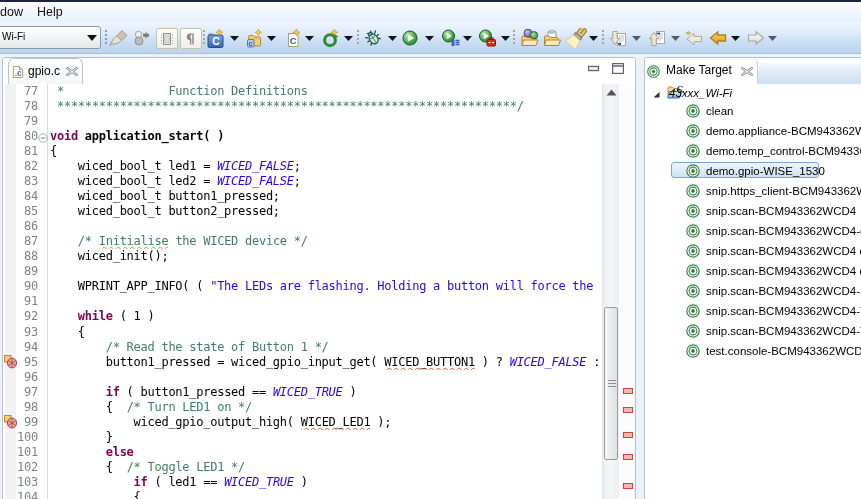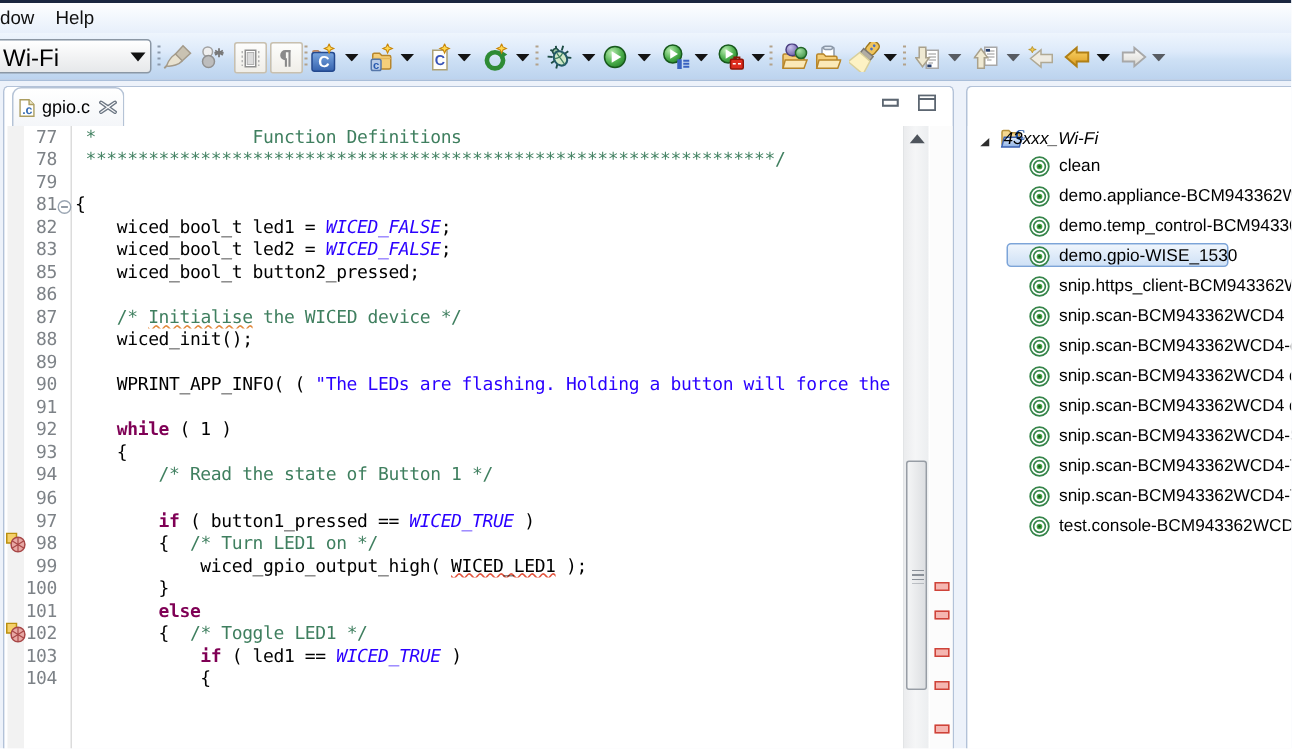--- a/index.html
+++ b/index.html
@@ -9,21 +9,21 @@
 
 #title-strip { position:absolute; left:0; top:0; width:861px; height:2px; background:#1b2740; }
 #menubar { position:absolute; left:0; top:2px; width:861px; height:20px; background:linear-gradient(#fdfeff,#e7effb);text-align:right; }
 .menu-item { position:absolute; top:3px; font-size:12.5px; color:#101010; }
 #toolbar { position:absolute; left:0; top:22px; width:861px; height:32px;
   background:linear-gradient(180deg,#eef5fd 0%,#ddeafa 40%,#cde0f5 58%,#bcd3ee 100%);
   border-bottom:1px solid #a9bed9; }
 #target-combo { position:absolute; left:-61px; top:4px; width:162px; height:23px;
   border:1px solid #8b97a4; border-radius:3px;
   background:linear-gradient(#ffffff,#f1f2f3 55%,#e6e8ea); }
-#combo-value { position:absolute; left:62px; top:4px; font-size:16px; color:#000; }
+#combo-value { position:absolute; left:62px; top:4px; font-size:10px; color:#000; }
 #combo-arrow { position:absolute; right:5px; top:8px; width:0; height:0;
   border-left:5.5px solid transparent; border-right:5.5px solid transparent; border-top:6px solid #121212; margin-right:-2px; }
 .tsep { position:absolute; top:7px; height:17px; width:2px;
   background-image:radial-gradient(circle, #b3a28a 0.8px, rgba(0,0,0,0) 1px); background-size:2px 4px; background-repeat:repeat-y; }
 .tsep.blue { background-image:radial-gradient(circle, #8b99ab 0.9px, rgba(0,0,0,0) 1px); }
 .tbtn { position:absolute; top:4px; width:24px; height:24px; display:flex; align-items:center; justify-content:center; }
 .boxbtn { position:absolute; top:6px; width:22px; height:21px; border:1px solid #c9c0ae; border-radius:2px;
   background:linear-gradient(#fdfdfc,#f0eee8); display:flex; align-items:center; justify-content:center; }
 .tdrop { position:absolute; top:4px; width:11px; height:24px; display:flex; align-items:center; justify-content:center; }
 
@@ -417,33 +417,36 @@
       </div>
     </div>
 
     <div id="editor-content">
       <div id="ruler-band"></div>
       <div id="fold-divider"></div>
       <div id="code-lines">
           <div class="crow"><span class="ln">77</span><span class="ct"><span class="sC"> *               Function Definitions</span></span></div>
           <div class="crow"><span class="ln">78</span><span class="ct"><span class="sC"> ******************************************************************/</span></span></div>
           <div class="crow"><span class="ln">79</span><span class="ct"></span></div>
+          <div class="crow"><span class="ln">80</span><span class="ct"><span class="sK">void</span><span class="sB"> application_start( )</span></span></div>
           <div class="crow"><span class="ln">81</span><span class="ct"><span>{</span></span></div>
           <div class="crow"><span class="ln">82</span><span class="ct"><span>    wiced_bool_t led1 = </span><span class="sM">WICED_FALSE</span><span>;</span></span></div>
           <div class="crow"><span class="ln">83</span><span class="ct"><span>    wiced_bool_t led2 = </span><span class="sM">WICED_FALSE</span><span>;</span></span></div>
+          <div class="crow"><span class="ln">84</span><span class="ct"><span>    wiced_bool_t button1_pressed;</span></span></div>
           <div class="crow"><span class="ln">85</span><span class="ct"><span>    wiced_bool_t button2_pressed;</span></span></div>
           <div class="crow"><span class="ln">86</span><span class="ct"></span></div>
           <div class="crow"><span class="ln">87</span><span class="ct"><span>    </span><span class="sC">/* </span><span class="sW">Initialise</span><span class="sC"> the WICED device */</span></span></div>
           <div class="crow"><span class="ln">88</span><span class="ct"><span>    wiced_init();</span></span></div>
           <div class="crow"><span class="ln">89</span><span class="ct"></span></div>
           <div class="crow"><span class="ln">90</span><span class="ct"><span>    WPRINT_APP_INFO( ( </span><span class="sS">"The LEDs are flashing. Holding a button will force the</span></span></div>
           <div class="crow"><span class="ln">91</span><span class="ct"></span></div>
           <div class="crow"><span class="ln">92</span><span class="ct"><span>    </span><span class="sK">while</span><span> ( 1 )</span></span></div>
           <div class="crow"><span class="ln">93</span><span class="ct"><span>    {</span></span></div>
           <div class="crow"><span class="ln">94</span><span class="ct"><span>        </span><span class="sC">/* Read the state of Button 1 */</span></span></div>
+          <div class="crow"><span class="ln">95</span><span class="ct"><span>        button1_pressed = wiced_gpio_input_get( </span><span class="sU">WICED_BUTTON1</span><span> ) ? </span><span class="sM">WICED_FALSE</span><span> :</span></span></div>
           <div class="crow"><span class="ln">96</span><span class="ct"></span></div>
           <div class="crow"><span class="ln">97</span><span class="ct"><span>        </span><span class="sK">if</span><span> ( button1_pressed == </span><span class="sM">WICED_TRUE</span><span> )</span></span></div>
           <div class="crow"><span class="ln">98</span><span class="ct"><span>        {  </span><span class="sC">/* Turn LED1 on */</span></span></div>
           <div class="crow"><span class="ln">99</span><span class="ct"><span>            wiced_gpio_output_high( </span><span class="sU">WICED_LED1</span><span> );</span></span></div>
           <div class="crow"><span class="ln">100</span><span class="ct"><span>        }</span></span></div>
           <div class="crow"><span class="ln">101</span><span class="ct"><span>        </span><span class="sK">else</span></span></div>
           <div class="crow"><span class="ln">102</span><span class="ct"><span>        {  </span><span class="sC">/* Toggle LED1 */</span></span></div>
           <div class="crow"><span class="ln">103</span><span class="ct"><span>            </span><span class="sK">if</span><span> ( led1 == </span><span class="sM">WICED_TRUE</span><span> )</span></span></div>
           <div class="crow"><span class="ln">104</span><span class="ct"><span>            {</span></span></div>
         </div>
@@ -478,20 +481,32 @@
           <div class="ov-mark" style="top: 304px;"></div>
           <div class="ov-mark" style="top: 323px;"></div>
           <div class="ov-mark" style="top: 348px;"></div>
           <div class="ov-mark" style="top: 370px;"></div>
           <div class="ov-mark" style="top: 399px;"></div>
         </div>
     </div>
   </div>
 
   <div id="right-panel" class="panel">
+    <div class="tabbar">
+      <div id="mt-fill"></div>
+      <div id="mt-tab" class="tab">
+        <svg style="margin-left:2px" width="13" height="13" viewBox="0 0 14 14">
+          <use href="#mt-target-icon"></use>
+        </svg>
+        <span class="tab-label" style="margin-left:6px;position:relative;top:-1px">Make Target</span>
+        <svg class="tab-close" style="margin-right:4px" width="12" height="9" viewBox="0 0 12 9">
+          <use href="#close-x"></use>
+        </svg>
+      </div>
+    </div>
 
     <div id="mt-tree">
       <div id="mt-root">
         <svg style="position:absolute;left:8px;top:8px" width="7" height="6" viewBox="0 0 7 6">
           <polygon points="6.5,0 6.5,5.5 0.5,5.5" fill="#2e2e2e"></polygon>
         </svg>
         <svg style="position:absolute;left:22px;top:0.5px" width="20" height="15" viewBox="0 0 20 15">
           <path d="M1 11.5 V3 Q1 2 2 2 H5.5 L7 3.5 H11.5 Q12.5 3.5 12.5 4.5 V6" fill="#f5d78f" stroke="#b8923c"></path>
           <path d="M2.5 6.5 H14.5 L12.5 13 H0.8 Z" fill="url(#bluefold)" stroke="#3c62b0"></path>
           <text x="13.2" y="8.2" font-size="10" font-weight="bold" fill="#1a4fa0" text-anchor="middle" font-family="Liberation Serif, serif">C</text>

